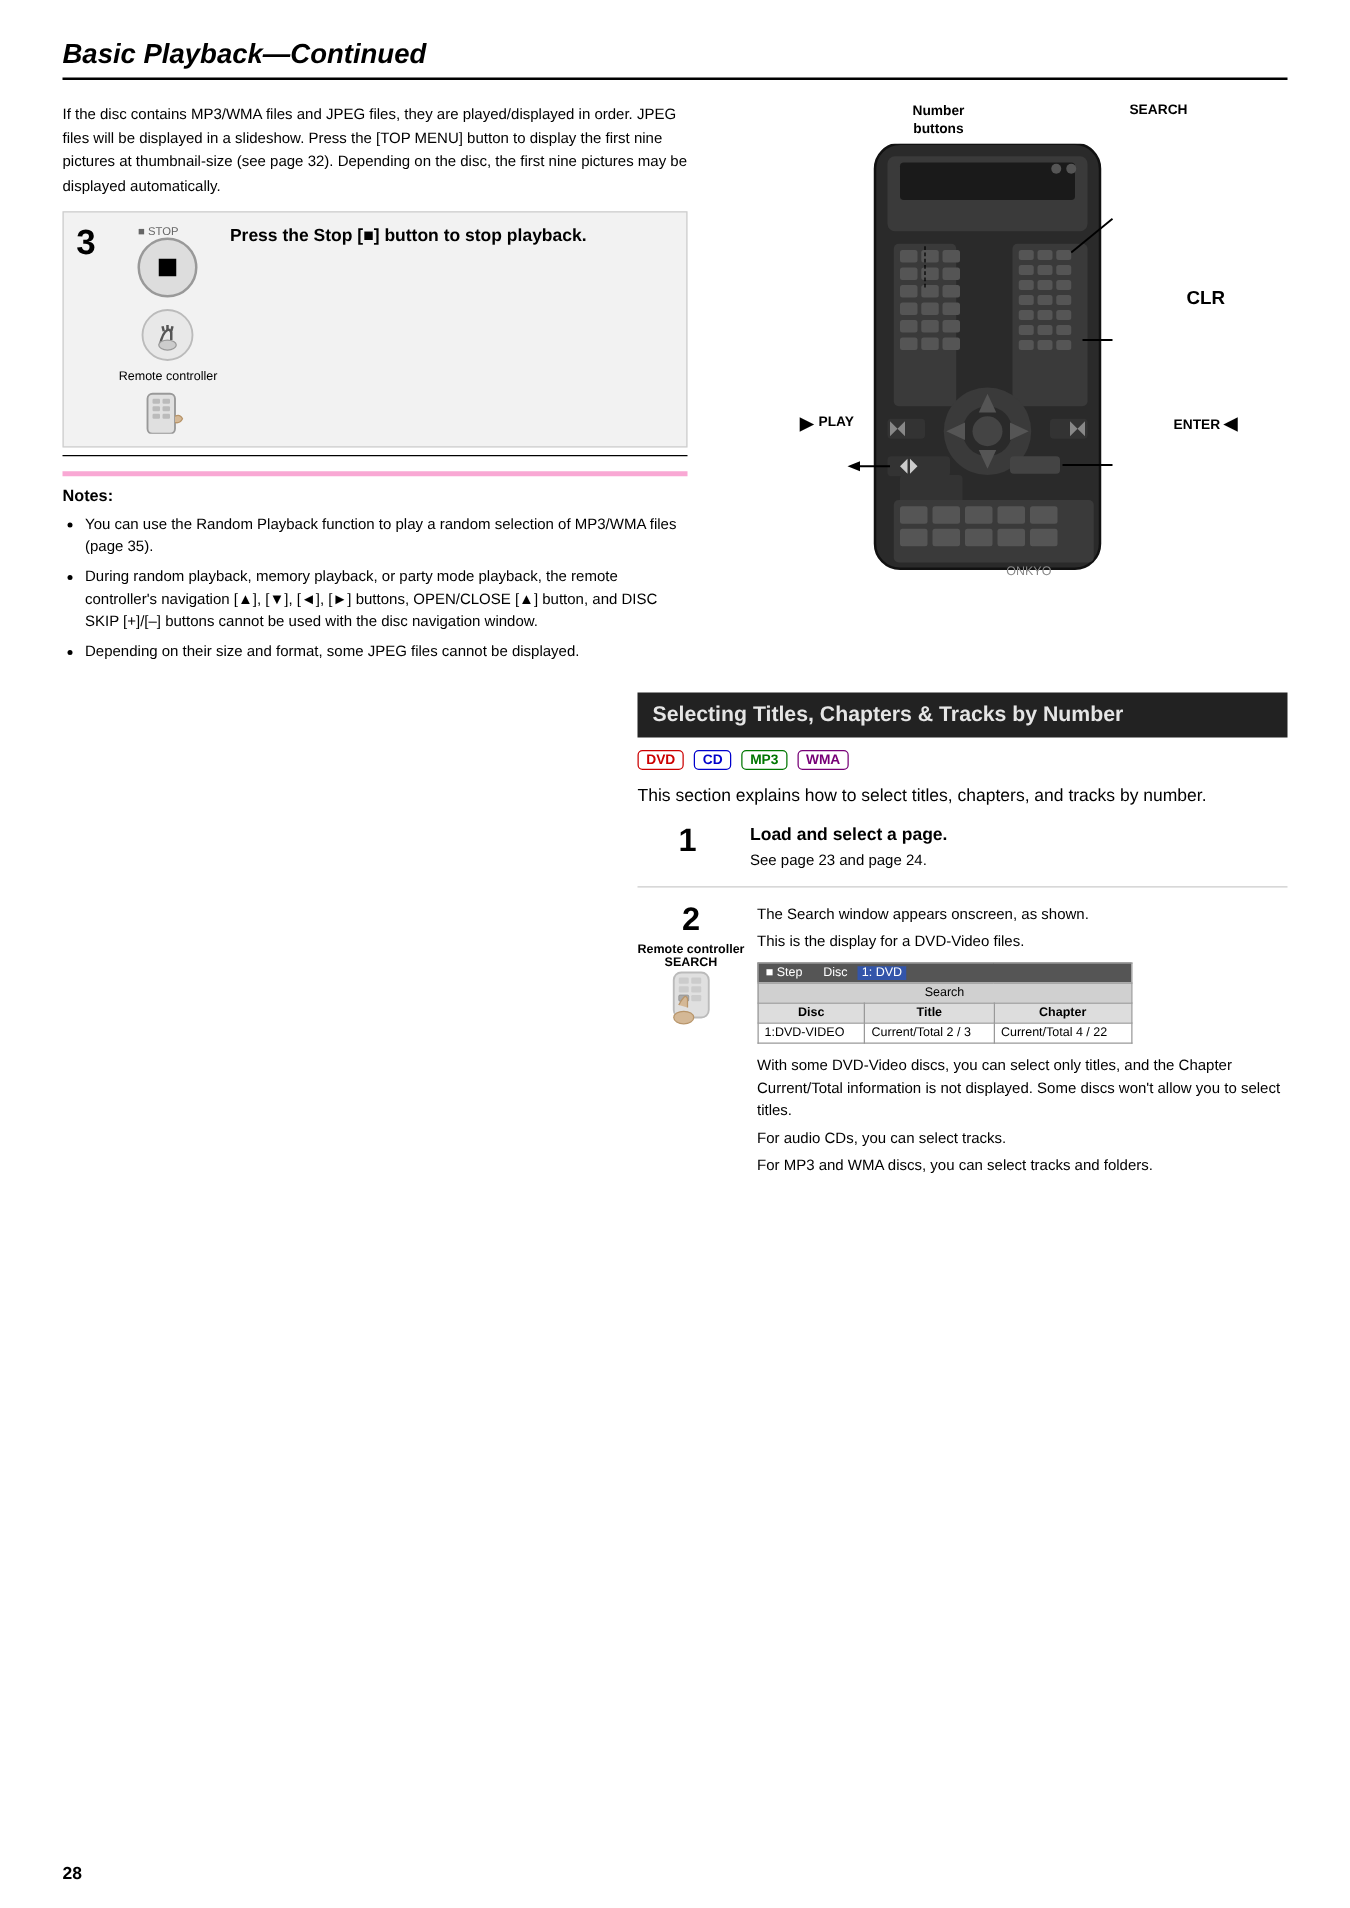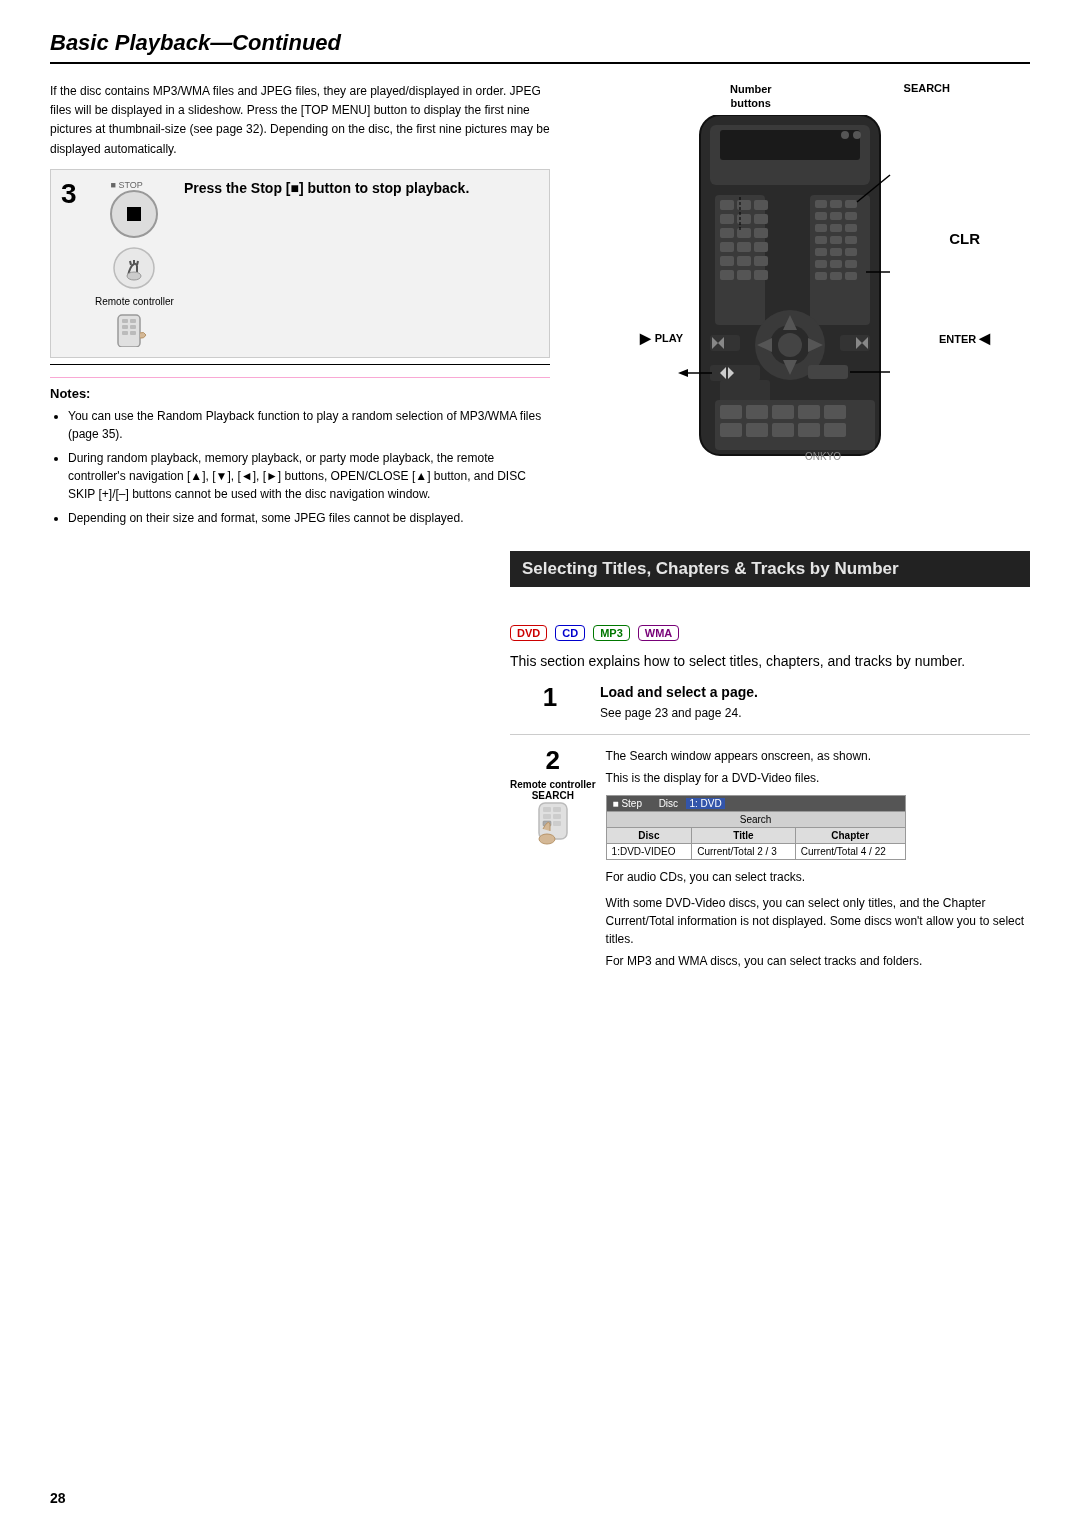--- a/index.html
+++ b/index.html
@@ -91,21 +91,21 @@
       font-size: 14px;
     }
     .remote-label {
       font-size: 10px;
       text-align: center;
       margin-top: 2px;
     }
     
     .notes-section {
       margin-top: 12px;
-      border-top: 1px solid #f9a8d4;
+      border-top: 4px solid #f9a8d4;
       padding-top: 8px;
     }
     .notes-title {
       font-weight: bold;
       font-size: 13px;
       margin-bottom: 6px;
     }
     .notes-list {
       list-style: disc;
       padding-left: 18px;
@@ -143,21 +143,20 @@
       margin-bottom: 10px;
       align-items: center;
     }
     .disc-badge {
       border: 1.5px solid #aaa;
       border-radius: 4px;
       padding: 1px 6px;
       font-size: 11px;
       font-weight: bold;
       color: #555;
-      margin-top: 28px;
     }
     .disc-badge.dvd { color: #c00; border-color: #c00; }
     .disc-badge.cd { color: #00c; border-color: #00c; }
     .disc-badge.mp3 { color: #070; border-color: #070; }
     .disc-badge.wma { color: #707; border-color: #707; }
     
     .bottom-step {
       display: flex;
       align-items: flex-start;
       gap: 10px;
@@ -507,22 +506,22 @@
               <th>Chapter</th>
             </tr>
             <tr>
               <td>1:DVD-VIDEO</td>
               <td>Current/Total  2 /  3</td>
               <td>Current/Total  4 / 22</td>
             </tr>
           </tbody>
             </table>
 
+          <div class="bottom-step-body" style="margin-top:8px; margin-bottom:4px;">With some DVD-Video discs, you can select only titles, and the Chapter Current/Total information is not displayed. Some discs won't allow you to select titles.</div>
           <div class="bottom-step-body" style="margin-bottom:4px;">For audio CDs, you can select tracks.</div>
-          <div class="bottom-step-body" style="margin-top:8px; margin-bottom:4px;">With some DVD-Video discs, you can select only titles, and the Chapter Current/Total information is not displayed. Some discs won't allow you to select titles.</div>
           <div class="bottom-step-body">For MP3 and WMA discs, you can select tracks and folders.</div>
         </div>
       </div>
 
     </div>
   </div>
 
   <div class="page-number">28</div>
 
 </div>

